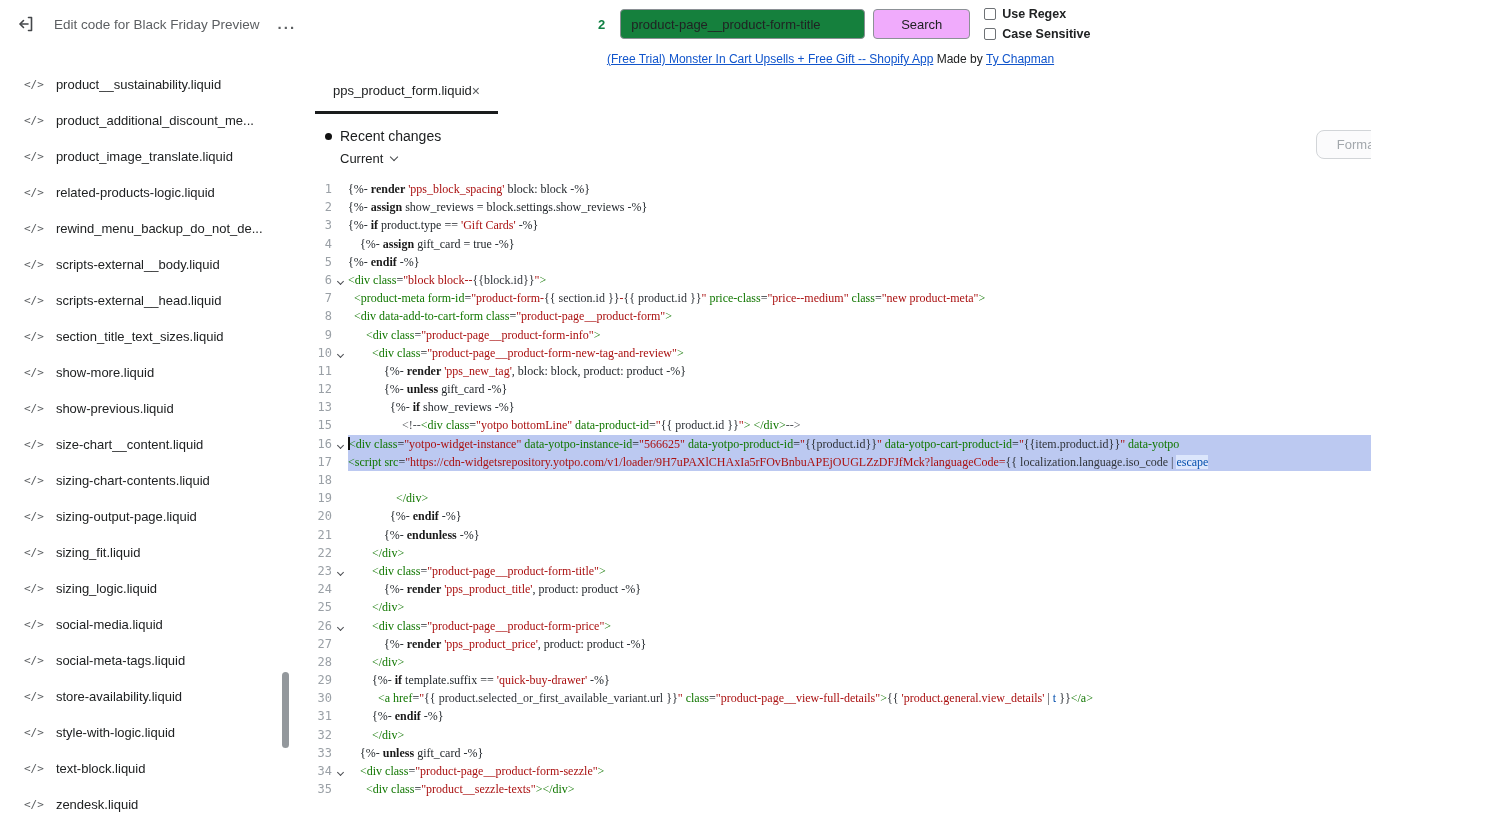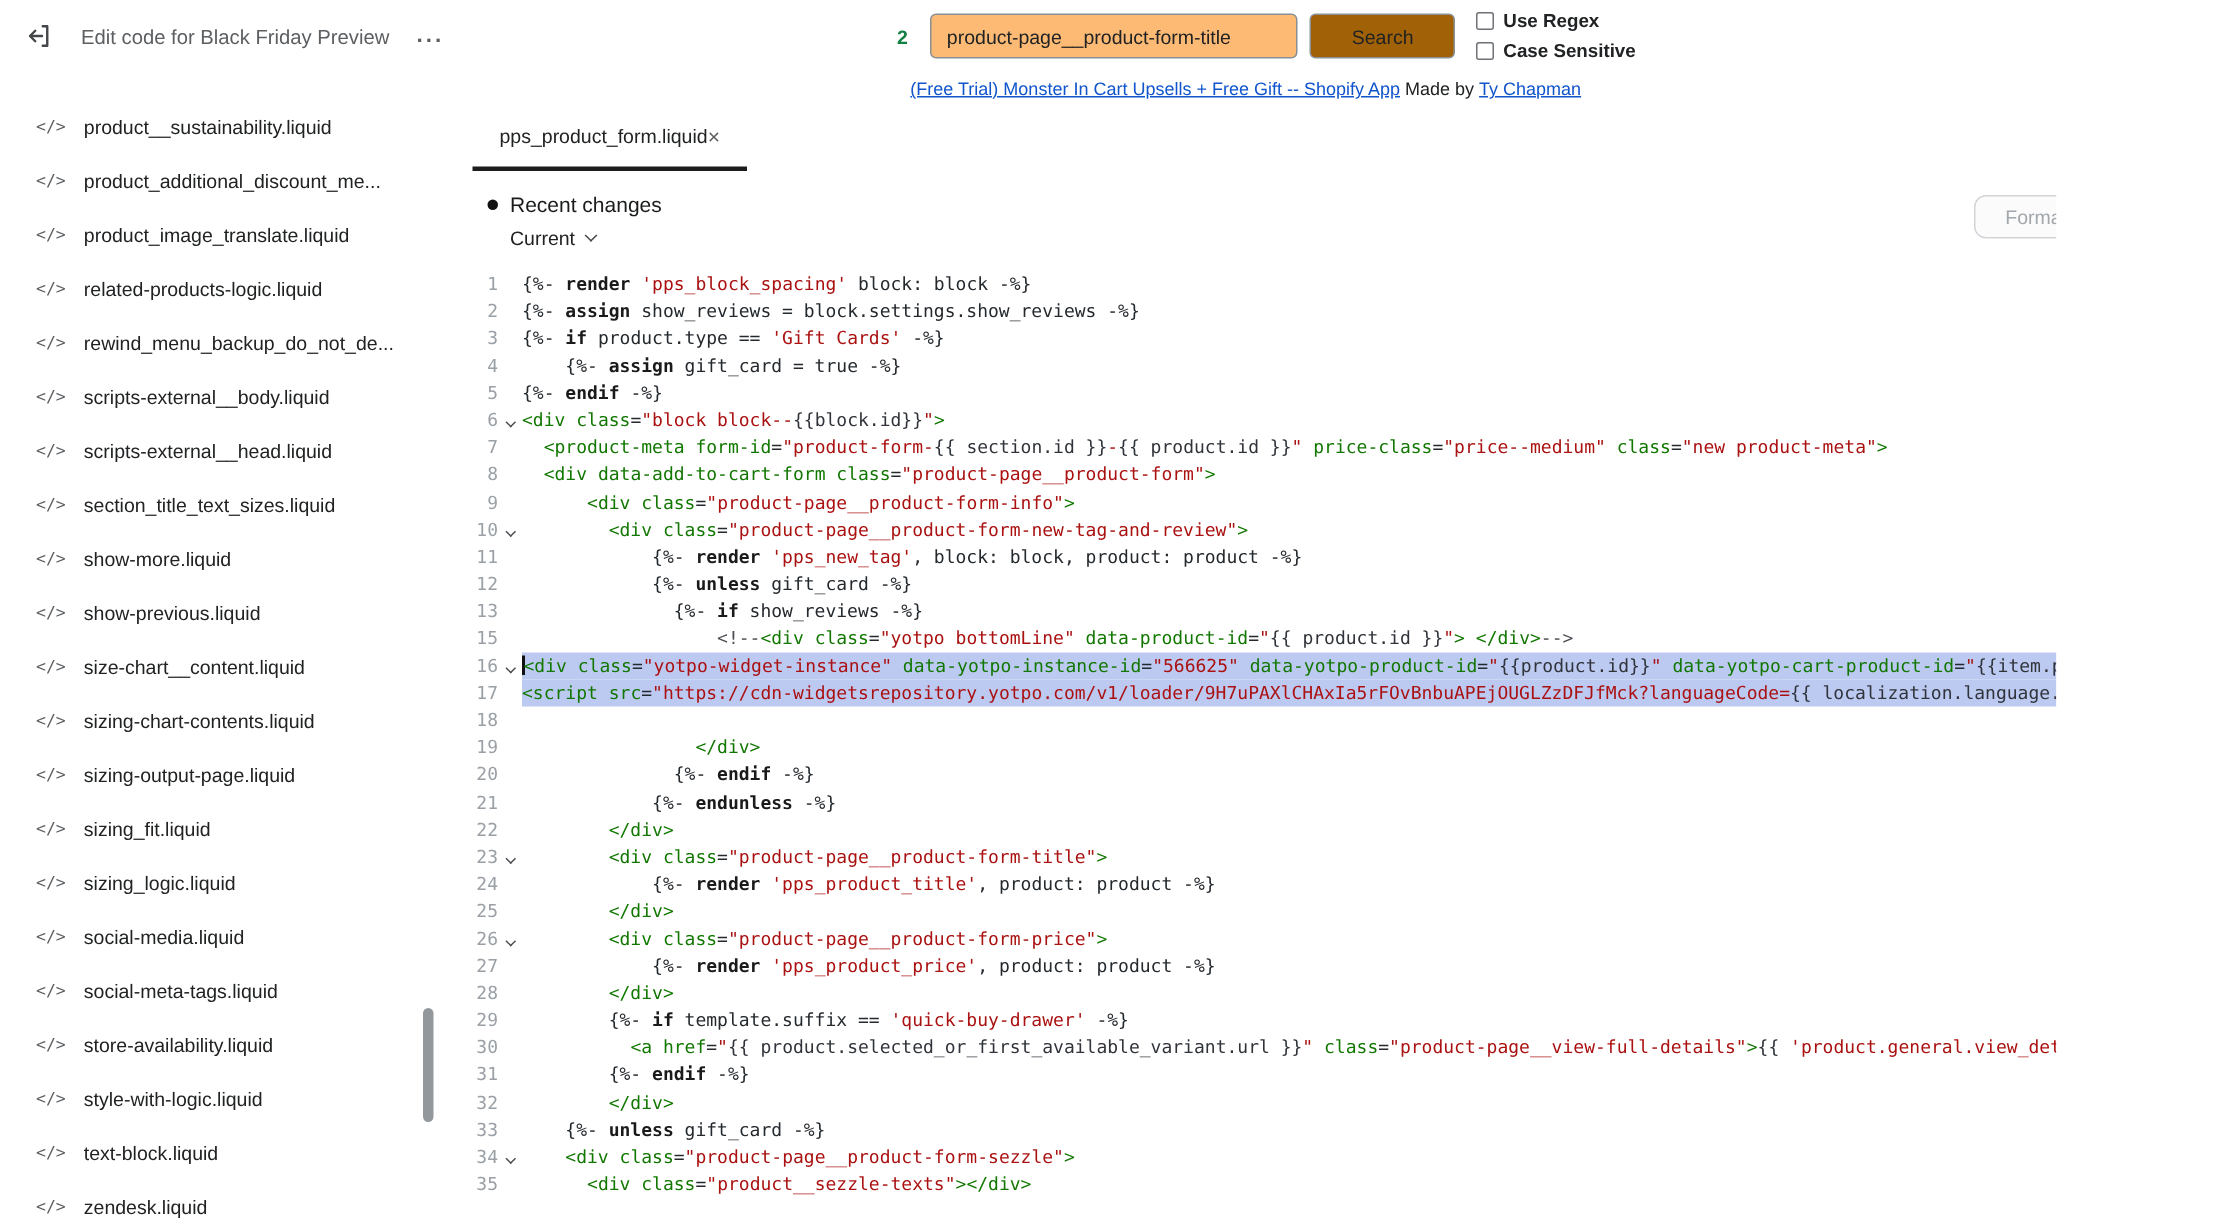--- a/index.html
+++ b/index.html
@@ -9,23 +9,23 @@
 
   
   .topbar { position:absolute; left:0; top:0; width:100%; height:48px; background:#fff; }
   .tb-left { position:absolute; left:14px; top:0; height:48px; display:flex; align-items:center; gap:16px; }
   .icon-btn { background:none; border:none; cursor:pointer; display:flex; align-items:center; padding:2px; }
   .tb-title { font-size:13.5px; color:#5c5f62; }
   .dots { background:none; border:none; color:#5c5f62; font-size:15px; font-weight:bold; letter-spacing:2px; cursor:pointer; line-height:10px; padding:4px 2px; }
   .tb-search { position:absolute; left:598px; top:0; height:48px; display:flex; align-items:center; }
   .match-count { color:#108043; font-size:13px; font-weight:bold; margin-right:15px; }
   .search-input { width:245px; height:30px; border:1px solid #8a8f94; border-radius:4px; padding:0 10px;
-                  font-size:13px; color:#202223; font-family:"Liberation Sans",sans-serif; outline:none; background:#fdba74; }
+                  font-size:13px; color:#202223; font-family:"Liberation Sans",sans-serif; outline:none; background:#15803d; }
   .search-btn { margin-left:8px; width:97px; height:30px; border:1px solid #8c9196; border-radius:4px;
-                background:#a16207; font-size:13px; color:#202223; cursor:pointer; font-family:"Liberation Sans",sans-serif; }
+                background:#f0abfc; font-size:13px; color:#202223; cursor:pointer; font-family:"Liberation Sans",sans-serif; }
   .cbs { margin-left:14px; display:flex; flex-direction:column; gap:6px; }
   .cb { display:flex; align-items:center; gap:6px; font-size:12.5px; color:#202223; cursor:pointer;font-weight:bold; }
   .box { width:12px; height:12px; border:1px solid #6d7175; border-radius:2px; background:#fff; display:inline-block; }
 
   
   .sidebar { position:absolute; left:0; top:48px; width:290px; bottom:0; background:#fff; overflow:hidden; }
   .file-list { padding-top:18px; }
   .file-item { height:36px; display:flex; align-items:center; gap:12px; padding-left:24px; cursor:pointer; }
   .code-ic { font-family:"DejaVu Sans Mono",monospace; font-size:11px; color:#5c5f62; }
   .file-name { font-size:13px; color:#202223; white-space:nowrap; }
@@ -55,21 +55,21 @@
                 font-family:"Liberation Sans",sans-serif; }
 
   
   .cm { padding-top:2px; font-family:"DejaVu Sans Mono",monospace; font-size:12px; }
   .cm-line { display:flex; height:18.2px; line-height:18.2px; }
   .gut { width:58px; display:flex; flex:none; }
   .num { flex:1; text-align:right; color:#9aa0a6; font-size:12px; }
   .foldcol { width:16px; text-align:center; }
   .chev { width:5px; height:5px; border-left:1.5px solid #4a4d52; border-bottom:1.5px solid #4a4d52;
           transform:rotate(-45deg); display:inline-block; margin-top:7px; }
-  .code { flex:1; white-space:pre; overflow:hidden; color:#24292e; }
+  .code { flex:1; white-space:pre; overflow:hidden; color:#24292e;font-family:Liberation Serif, serif; }
   .sel .code { background:#bcc9f1; }
   .caret { display:inline-block; width:2px; height:13px; background:#111; vertical-align:-2px; margin-right:-1px; }
   .tk-d { color:#24292e; }
   .tk-k { color:#1a1a1a; font-weight:bold; }
   .tk-s { color:#aa1111; }
   .tk-t { color:#117700; }
   .tk-v { color:#30343a; }
   .tk-f { color:#0550ae; }
   .tk-c { color:#4a4d52; }
   .tk-hl { background:#dce6fc; }

